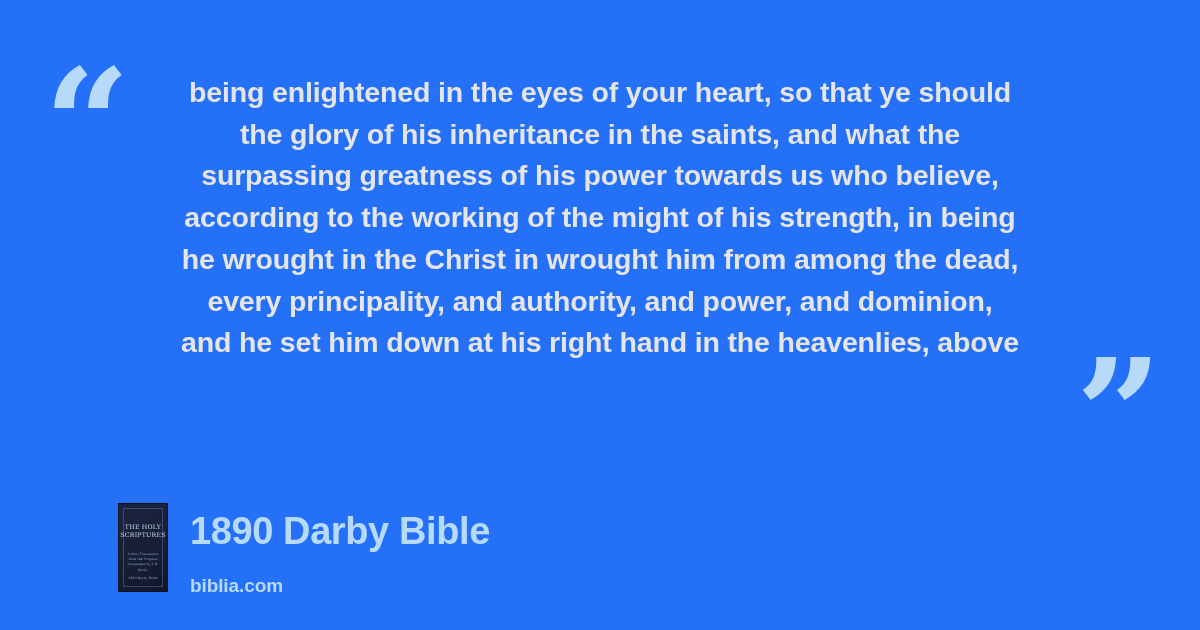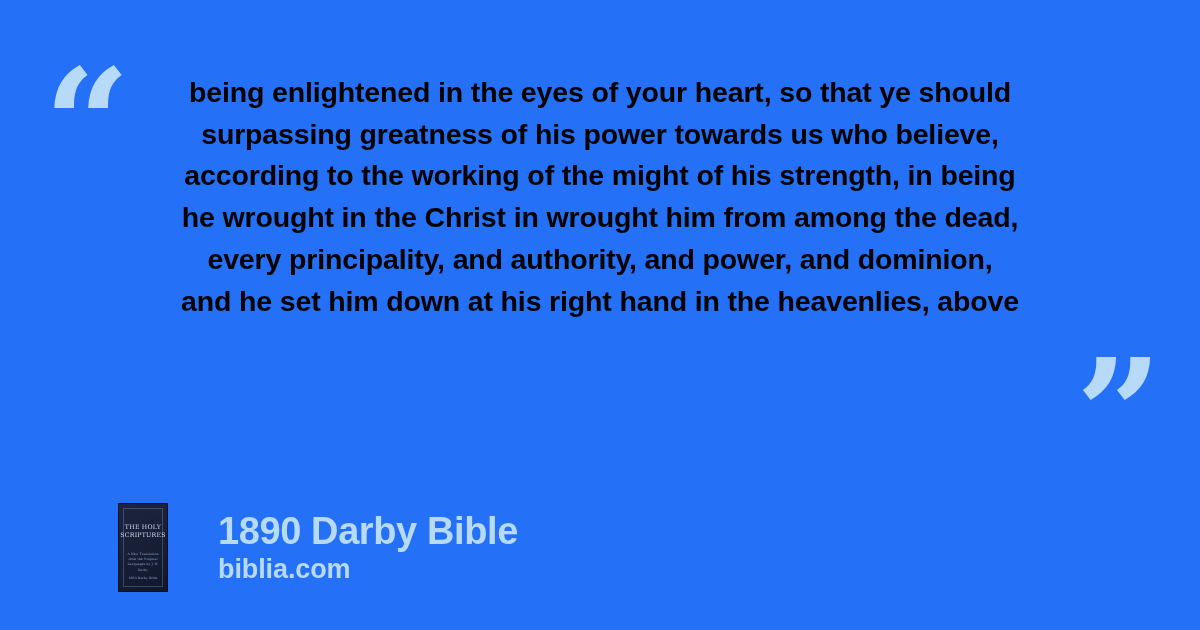--- a/index.html
+++ b/index.html
@@ -48,40 +48,39 @@
     right: 42px;
     top: 292px;
   }
 
   .quote-text {
     position: absolute;
     left: 100px;
     top: 26px;
     width: 1000px;
     text-align: center;
-    color: #000000;
+    color: #e5e5e5;
     font-family: "Liberation Sans", sans-serif;
     font-weight: 700;
     font-size: 28.5px;
     line-height: 41.7px;
     letter-spacing: -0.15px;
   }
   .quote-line {
     display: block;
     white-space: nowrap;
   }
 
   
   .attribution {
     position: absolute;
     left: 118px;
     top: 503px;
     display: flex;
     align-items: flex-start;
-    gap: 28px;
   }
 
   .book-cover {
     position: relative;
     width: 50px;
     height: 89px;
     background: linear-gradient(150deg, #1c2440 0%, #182038 45%, #10172b 100%);
     border: 1px solid #0c1222;
     box-sizing: border-box;
     flex: 0 0 auto;
@@ -142,38 +141,39 @@
     font-weight: 700;
     font-size: 38px;
     line-height: 43px;
     letter-spacing: -0.4px;
     white-space: nowrap;
   }
   .attr-site {
     color: #b7daf9;
     font-family: "Liberation Sans", sans-serif;
     font-weight: 700;
-    font-size: 27px;
+    font-size: 19px;
     line-height: 27px;
     letter-spacing: -0.1px;
-    margin-top: 3px;
+    margin-top: 19px;
     white-space: nowrap;
   }
 </style>
 </head>
 <body>
 
 <div class="card">
 
   <div class="quote-area">
 
     <span class="quote-mark open">“</span>
 
     <div class="quote-text">
       <span class="quote-line">being enlightened in the eyes of your heart, so that ye should</span>
+      <span class="quote-line">the glory of his inheritance in the saints, and what the</span>
       <span class="quote-line">surpassing greatness of his power towards us who believe,</span>
       <span class="quote-line">according to the working of the might of his strength, in being</span>
       <span class="quote-line">he wrought in the Christ in wrought him from among the dead,</span>
       <span class="quote-line">every principality, and authority, and power, and dominion,</span>
       <span class="quote-line">and he set him down at his right hand in the heavenlies, above</span>
     </div>
 
     <span class="quote-mark close">”</span>
   </div>
 

